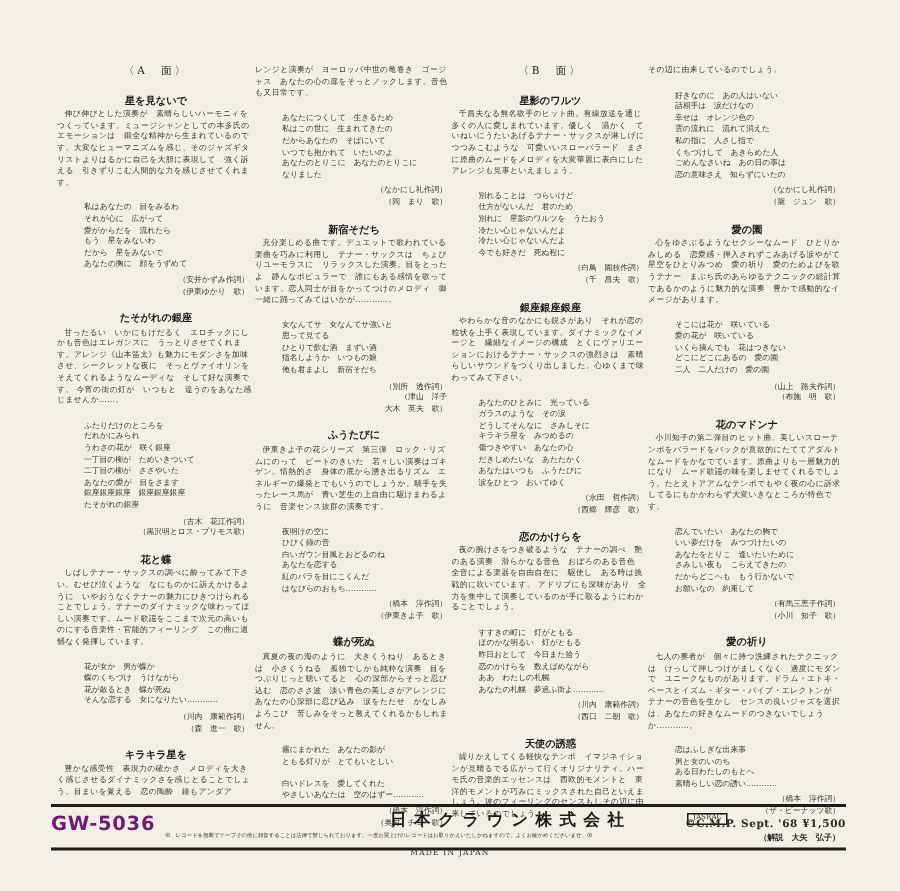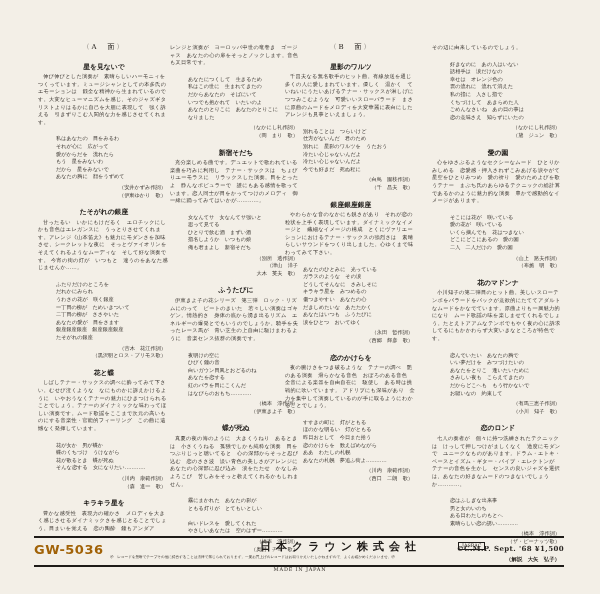--- a/index.html
+++ b/index.html
@@ -7,37 +7,37 @@
     width:600px; height:594px; overflow:hidden;
     background:#f3efe7;
     font-family:"DejaVu Serif", serif;
     color:#2a2622;
     position:relative;
   }
   .page { position:absolute; left:0; top:0; width:600px; height:549px; }
   .col { position:absolute; top:38px; width:132px; font-size:5.2px; line-height:7.6px; }
   .col1 { left:38px; }
   .col2 { left:170px; }
-  .col3 { left:285px; }
+  .col3 { left:301px; }
   .col4 { left:432px; }
   .side-title { text-align:center; font-size:7px; letter-spacing:2px; margin:6px 0 12px; }
   .song { margin-bottom:10px; }
   .song-title { font-family:"DejaVu Sans", sans-serif; font-weight:bold; font-size:6.8px; margin-bottom:2px; color:#1c1916;text-align:center; }
   .desc { text-indent:5px; letter-spacing:0.3px; color:#3a3530; }
   .lyrics { margin:9px 0 3px 18px; color:#3a3530; }
   .lyrics div { white-space:nowrap; }
   .credit { text-align:right; margin-right:4px; color:#3a3530; }
   .credit div { white-space:nowrap; }
   .cont { letter-spacing:0.3px; color:#3a3530; }
   .liner { text-align:right; font-size:5.4px; font-weight:bold; margin-top:6px; margin-right:4px; }
 
   .footer { position:absolute; left:34px; top:536px; width:530px; height:27px;
             border-top:2px solid #1e1b18; border-bottom:2px solid #1e1b18; }
   .catalog { position:absolute; left:0; top:4px; font-family:"DejaVu Sans", sans-serif;
-             font-size:13px; font-weight:bold; letter-spacing:0.5px; color:#a16207; }
+             font-size:13px; font-weight:bold; letter-spacing:0.5px; color:#701a75; }
   .company { position:absolute; left:226px; top:1px; font-family:"DejaVu Sans", sans-serif;
              font-size:11px; font-weight:bold; letter-spacing:5px; color:#1e1b18; }
   .notice { position:absolute; left:76px; top:17px; font-size:3.6px; white-space:nowrap; color:#3a3530; }
   .jasrac { position:absolute; left:424px; top:4px; font-size:4.8px; border:1px solid #1e1b18;
             padding:0 3px; line-height:6px; }
   .price { position:absolute; right:0; top:6px; font-size:7px; font-weight:bold; letter-spacing:0.4px; }
   .made { position:absolute; left:0; width:600px; top:566px; text-align:center; font-size:5px;
           letter-spacing:0.8px; color:#3a3530; }
 </style>
 </head>
@@ -224,20 +224,24 @@
         <div>恋のかけらを　数えばめながら</div>
         <div>ああ　わたしの札幌</div>
         <div>あなたの札幌　夢追ふ街よ…………</div>
       </div>
       <div class="credit">
         <div>（川内　康範作詞）</div>
         <div>（西口　二朗　歌）</div>
       </div>
     </div>
 
+    <div class="song">
+      <div class="song-title">天使の誘惑</div>
+      <div class="desc">繰りかえしてくる軽快なテンポ　イマジネイションが見晴るでる広がって行くオリジナリティ。ハーモ氏の音楽的エッセンスは　西欧的モメントと　東洋的モメントが巧みにミックスされた自己といえましょう。彼のフィーリングのセンスもしその辺に由来しているのでしょう。</div>
+    </div>
   </div>
 
   <div class="col col4" style="top:44px;">
     <div class="cont">その辺に由来しているのでしょう。</div>
     <div class="song">
       <div class="lyrics">
         <div>好きなのに　あの人はいない</div>
         <div>話相手は　涙だけなの</div>
         <div>幸せは　オレンジ色の</div>
         <div>雲の流れに　流れて消えた</div>
@@ -279,21 +283,21 @@
         <div>だからどこへも　もう行かないで</div>
         <div>お願いなの　約束して</div>
       </div>
       <div class="credit">
         <div>（有馬三恵子作詞）</div>
         <div>（小川　知子　歌）</div>
       </div>
     </div>
 
     <div class="song">
-      <div class="song-title">恋のロンド</div>
+      <div class="song-title">愛の祈り</div>
       <div class="desc">七人の奏者が　個々に持つ洗練されたテクニックは　けっして押しつけがましくなく　適度にモダンで　ユニークなものがあります。ドラム・エトキ・ベースとイズム・ギター・バイブ・エレクトンが　テナーの音色を生かし　センスの良いジャズを選択は、あなたの好きなムードのつきないでしょうか…………。</div>
       <div class="lyrics">
         <div>恋はふしぎな出来事</div>
         <div>男と女のいのち</div>
         <div>ある日わたしのもとへ</div>
         <div>素晴らしい恋の誘い…………</div>
       </div>
       <div class="credit">
         <div>（橋本　淳作詞）</div>
         <div>（ザ・ピーナッツ歌）</div>

